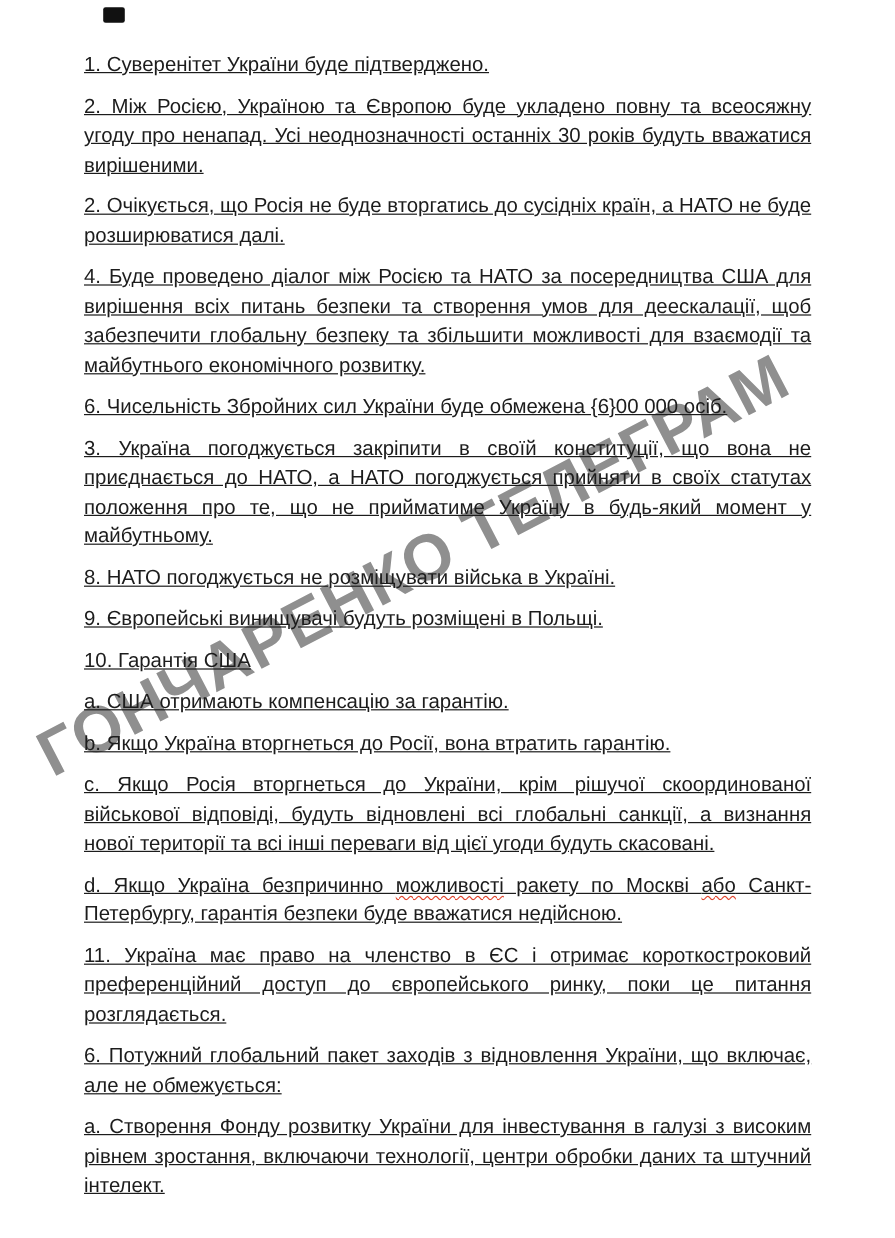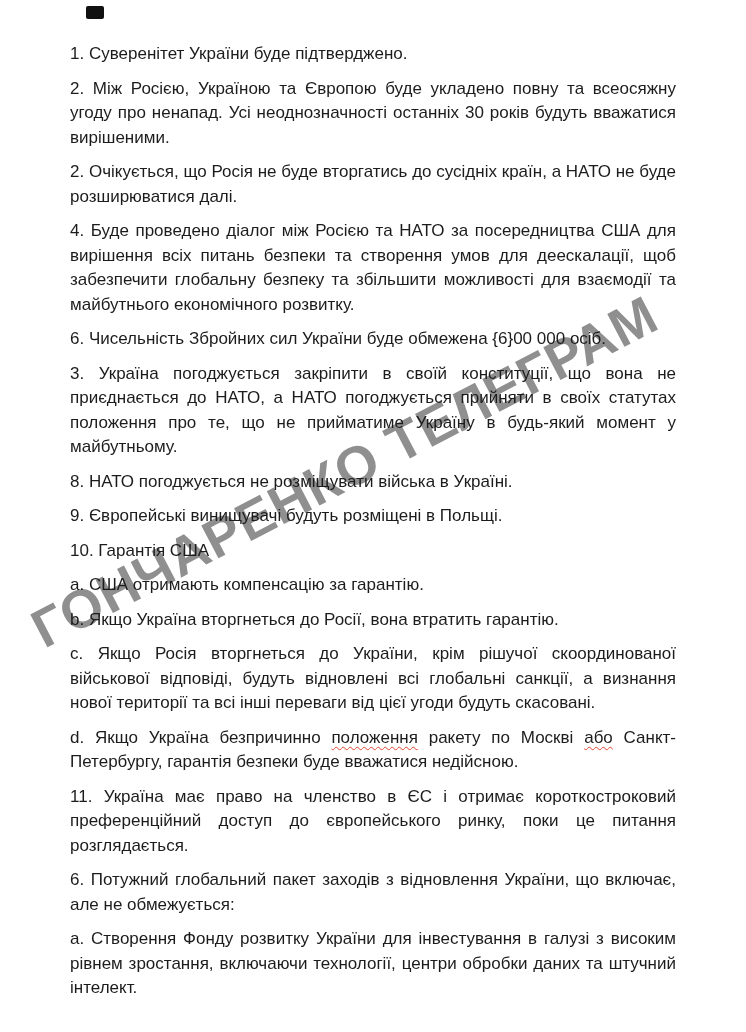--- a/index.html
+++ b/index.html
@@ -33,21 +33,21 @@
     user-select:none;
   }
   .doc{
     position:absolute;left:70px;right:70px;top:42px;
     z-index:1;
     color:var(--text-color);
     font-size:17px;line-height:24.5px;
     text-align:justify;
     text-justify:inter-word;
   }
-  .doc p{margin:0 0 10px 0;}
+  .doc p{margin:0 0 10px 0;text-decoration:underline;}
   .misspelled{
     text-decoration-line:underline;
     text-decoration-style:wavy;
     text-decoration-color:var(--squiggle-color);
     text-decoration-thickness:1px;
     text-underline-offset:3px;
     text-decoration-skip-ink:none;
   }
 </style>
 </head>
@@ -62,18 +62,18 @@
       <p><span>2. Очікується, що Росія не буде вторгатись до сусідніх країн, а НАТО не буде розширюватися далі.</span></p>
       <p><span>4. Буде проведено діалог між Росією та НАТО за посередництва США для вирішення всіх питань безпеки та створення умов для деескалації, щоб забезпечити глобальну безпеку та збільшити можливості для взаємодії та майбутнього економічного розвитку.</span></p>
       <p><span>6. Чисельність Збройних сил України буде обмежена {6}00 000 осіб.</span></p>
       <p><span>3. Україна погоджується закріпити в своїй конституції, що вона не приєднається до НАТО, а НАТО погоджується прийняти в своїх статутах положення про те, що не прийматиме Україну в будь-який момент у майбутньому.</span></p>
       <p><span>8. НАТО погоджується не розміщувати війська в Україні.</span></p>
       <p><span>9. Європейські винищувачі будуть розміщені в Польщі.</span></p>
       <p><span>10. Гарантія США</span></p>
       <p><span>a. США отримають компенсацію за гарантію.</span></p>
       <p><span>b. Якщо Україна вторгнеться до Росії, вона втратить гарантію.</span></p>
       <p><span>c. Якщо Росія вторгнеться до України, крім рішучої скоординованої військової відповіді, будуть відновлені всі глобальні санкції, а визнання нової території та всі інші переваги від цієї угоди будуть скасовані.</span></p>
-      <p><span>d. Якщо Україна безпричинно </span><span class="misspelled">положення</span><span> ракету по Москві </span><span class="misspelled">або</span><span> Санкт-Петербургу, гарантія безпеки буде вважатися недійсною.</span></p>
+      <p><span>d. Якщо Україна безпричинно </span><span class="misspelled">можливості</span><span> ракету по Москві </span><span class="misspelled">або</span><span> Санкт-Петербургу, гарантія безпеки буде вважатися недійсною.</span></p>
       <p><span>11. Україна має право на членство в ЄС і отримає короткостроковий преференційний доступ до європейського ринку, поки це питання розглядається.</span></p>
       <p><span>6. Потужний глобальний пакет заходів з відновлення України, що включає, але не обмежується:</span></p>
       <p><span>a. Створення Фонду розвитку України для інвестування в галузі з високим рівнем зростання, включаючи технології, центри обробки даних та штучний інтелект.</span></p>
     </div>
 </div>
 
 </body></html>

